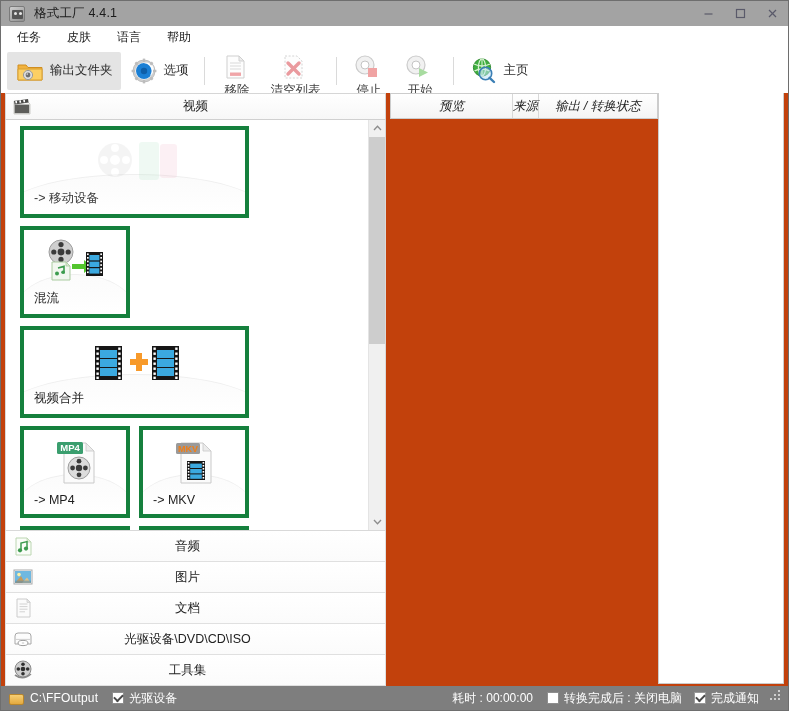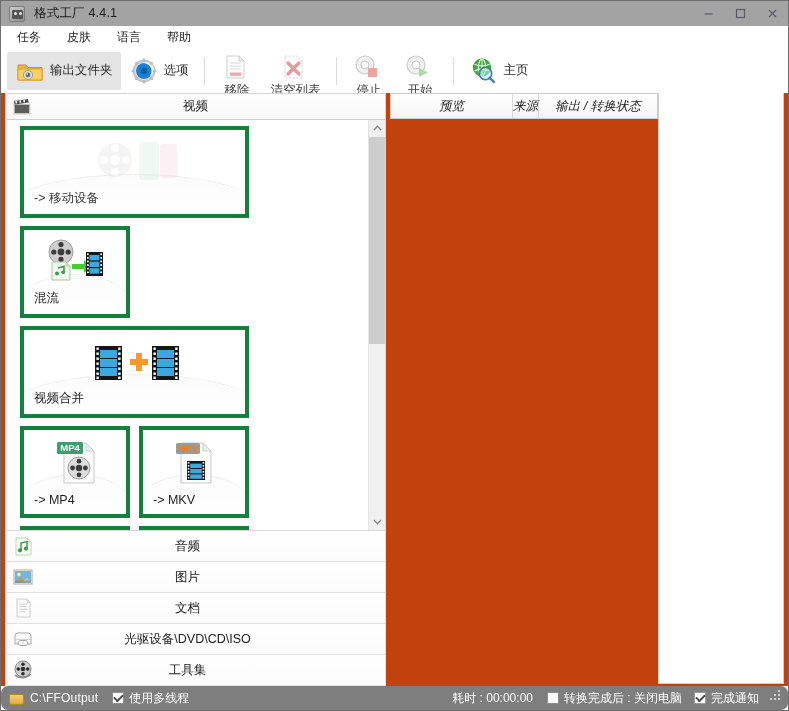--- a/index.html
+++ b/index.html
@@ -177,21 +177,20 @@
   .list-body{
     flex:1;border:1px solid #cccccc;border-top:none;background:#ffffff;
     box-sizing:border-box;min-height:0;
   }
 
   
   .statusbar{
     height:24px;min-height:24px;background:#7e7e7e;color:#ffffff;
     display:flex;align-items:center;padding:0 4px;font-size:12px;
     box-sizing:border-box;
-    border-radius:7px;
   }
   .sb-left{display:flex;align-items:center;}
   .sb-right{margin-left:auto;display:flex;align-items:flex-start;padding-right:2px;}
   .folder-ico{width:15px;height:13px;margin:0 6px 0 4px;position:relative;flex:none;}
   .folder-ico:before{
     content:"";position:absolute;left:0;top:2px;width:15px;height:11px;
     background:linear-gradient(#f7cf74,#e3a93f);border:1px solid #b8862c;
     border-radius:1px 2px 2px 2px;box-sizing:border-box;
   }
   .folder-ico:after{
@@ -669,21 +668,21 @@
       </div>
       <div class="list-body"></div>
     </div>
   </div>
 
   <div class="statusbar">
     <div class="sb-left">
       <span class="folder-ico"></span>
       <span class="path-text">C:\FFOutput</span>
       <span class="chk on"></span>
-      <span>使用多线程</span>
+      <span>光驱设备</span>
     </div>
     <div class="sb-right">
       <span class="elapsed">耗时 : 00:00:00</span>
       <span class="sb-item">
         <span class="chk"></span>
         <span>转换完成后 : 关闭电脑</span>
       </span>
       <span class="sb-item">
         <span class="chk on dim"></span>
         <span>完成通知</span>

